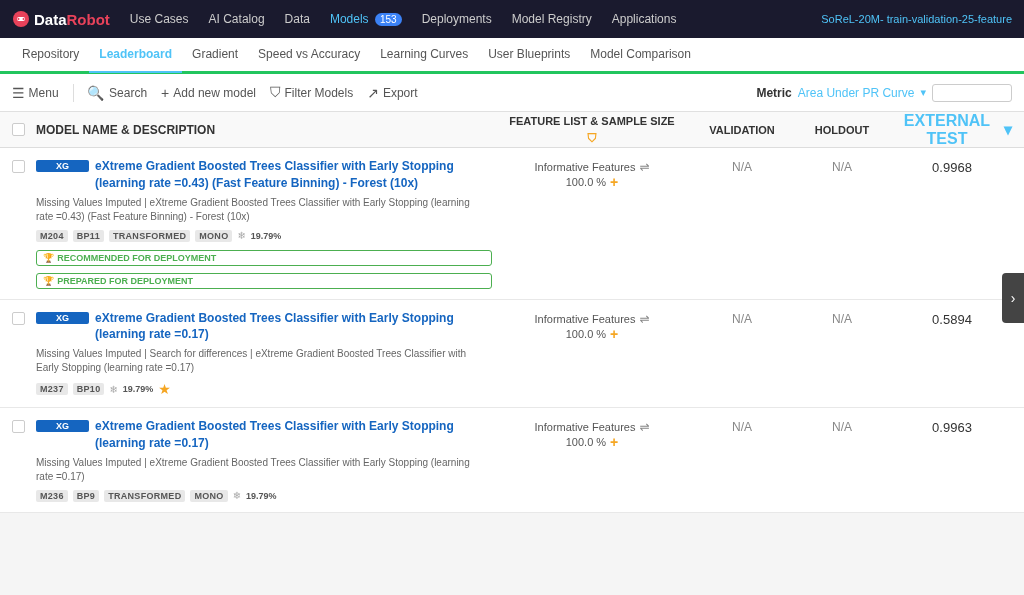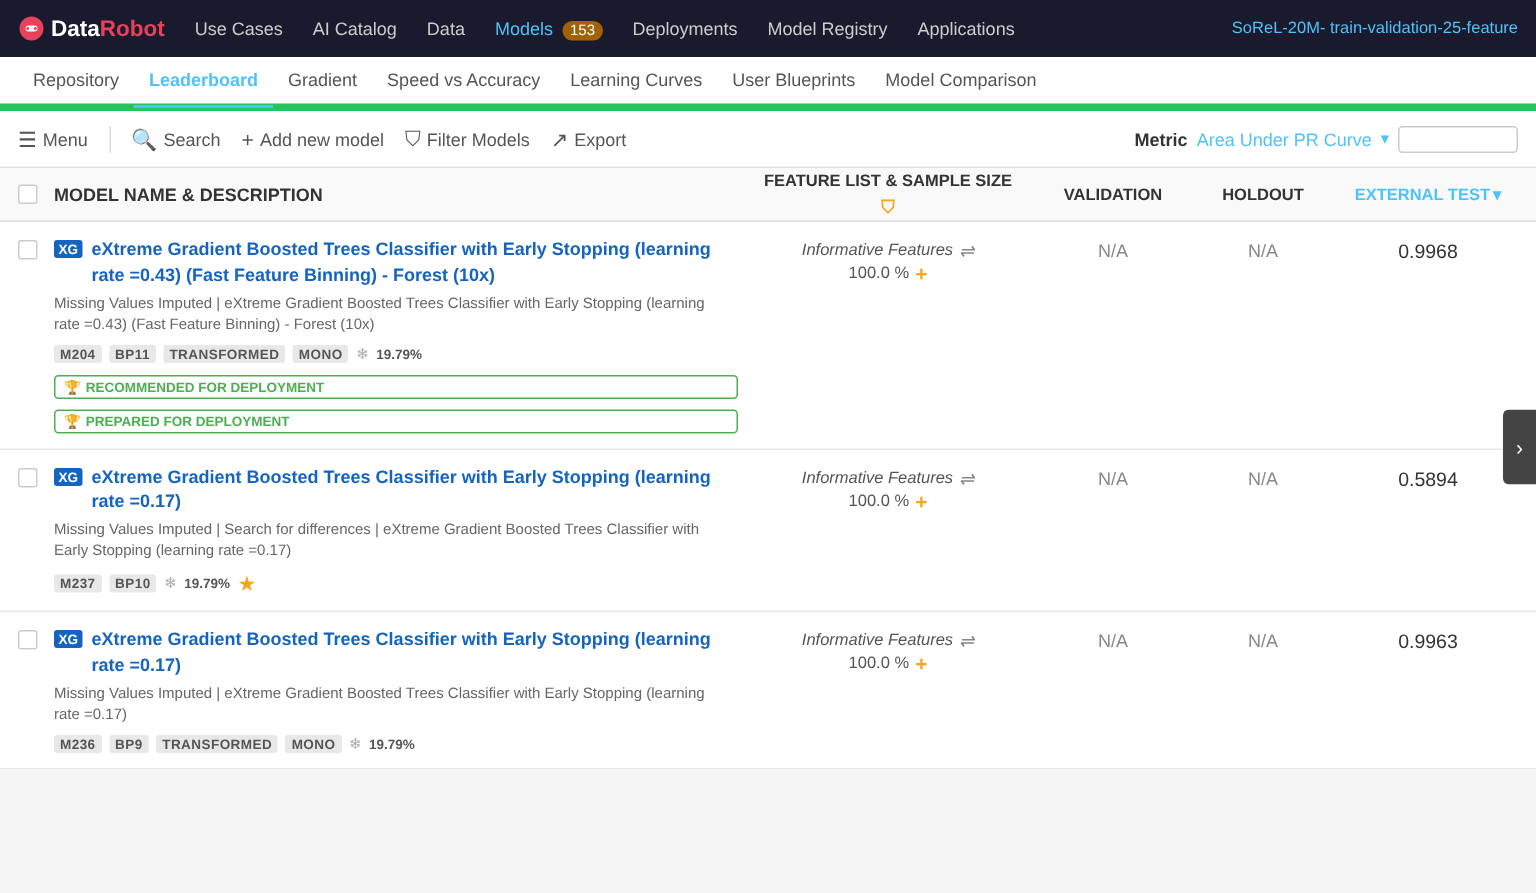--- a/index.html
+++ b/index.html
@@ -4,63 +4,63 @@
   <style>
     * { box-sizing: border-box; margin: 0; padding: 0; }
     body { font-family: -apple-system, BlinkMacSystemFont, 'Segoe UI', Arial, sans-serif; font-size: 12px; background: #f5f5f5; color: #333; width: 1024px; overflow-x: hidden; }
 
     
     .top-nav { background: #1a1a2e; display: flex; align-items: center; padding: 0 12px; height: 38px; color: #fff; }
     .logo { display: flex; align-items: center; margin-right: 18px; }
     .nav-items { display: flex; gap: 16px; flex: 1; }
     .nav-item { color: #ccc; font-size: 12px; cursor: pointer; padding: 4px 2px; }
     .nav-item.active { color: #4fc3f7; }
-    .nav-badge { background: #a16207; color: #fff; border-radius: 8px; padding: 1px 5px; font-size: 10px; margin-left: 3px; }
+    .nav-badge { background: #3b82f6; color: #fff; border-radius: 8px; padding: 1px 5px; font-size: 10px; margin-left: 3px; }
     .nav-right { color: #4fc3f7; font-size: 11px; white-space: nowrap; overflow: hidden; text-overflow: ellipsis; max-width: 220px; }
 
     
-    .sub-nav { background: #fff; border-bottom: 5px solid #22c55e; display: flex; align-items: center; padding: 0 12px; height: 36px; }
+    .sub-nav { background: #fff; border-bottom: 3px solid #22c55e; display: flex; align-items: center; padding: 0 12px; height: 36px; }
     .sub-nav-item { font-size: 12px; color: #555; padding: 0 10px; height: 36px; display: flex; align-items: center; cursor: pointer; border-bottom: 2px solid transparent; }
     .sub-nav-item.active { color: #4fc3f7; border-bottom: 2px solid #4fc3f7; font-weight: 600; }
 
     
     .toolbar { background: #fff; border-bottom: 1px solid #e0e0e0; display: flex; align-items: center; padding: 6px 12px; gap: 14px; height: 38px; }
     .toolbar-btn { display: flex; align-items: center; gap: 4px; color: #555; font-size: 12px; cursor: pointer; }
     .toolbar-icon { font-size: 14px; }
     .toolbar-sep { width: 1px; background: #ddd; height: 18px; }
     .metric-section { margin-left: auto; display: flex; align-items: center; gap: 6px; }
     .metric-label { font-size: 12px; color: #333; font-weight: 600; }
     .metric-value { font-size: 12px; color: #4fc3f7; cursor: pointer; }
     .metric-input { border: 1px solid #ccc; border-radius: 3px; padding: 2px 6px; font-size: 11px; width: 80px; }
 
     
     .table-header { background: #f9f9f9; border-bottom: 1px solid #ddd; display: flex; align-items: center; padding: 6px 12px; height: 36px; }
     .th-checkbox { width: 24px; }
     .th-model-name { flex: 1; font-size: 12px; font-weight: 700; color: #333; text-transform: uppercase; }
     .th-feature-list { width: 200px; text-align: center; font-size: 11px; font-weight: 700; color: #333; text-transform: uppercase; display: flex; align-items: center; justify-content: center; gap: 4px; flex-direction: column; }
     .th-validation { width: 100px; text-align: center; font-size: 11px; font-weight: 700; color: #333; text-transform: uppercase; }
     .th-holdout { width: 100px; text-align: center; font-size: 11px; font-weight: 700; color: #333; text-transform: uppercase; }
-    .th-external { width: 120px; text-align: center; font-size: 11px; font-weight: 700; color: #4fc3f7; text-transform: uppercase; display: flex; align-items: center; justify-content: center; gap: 2px; }
+    .th-external { width: 120px; text-align: center; font-size: 16px; font-weight: 700; color: #4fc3f7; text-transform: uppercase; display: flex; align-items: center; justify-content: center; gap: 2px; }
 
     
     .model-row { background: #fff; border-bottom: 1px solid #e8e8e8; display: flex; align-items: flex-start; padding: 10px 12px; min-height: 80px; }
     .row-checkbox { width: 24px; padding-top: 2px; }
     .row-main { flex: 1; }
     .model-title-row { display: flex; align-items: flex-start; gap: 6px; }
-    .xg-badge { background: #1565c0; color: #fff; font-size: 9px; font-weight: 700; padding: 1px 3px; border-radius: 2px; flex-shrink: 0; margin-top: 2px; }
+    .xg-badge { background: #1565c0; color: #fff; font-size: 9px; font-weight: 700; padding: 1px 20px; border-radius: 2px; flex-shrink: 0; margin-top: 2px; }
     .model-title { color: #1565c0; font-size: 12px; font-weight: 600; cursor: pointer; line-height: 1.4; }
     .model-desc { font-size: 10px; color: #666; margin-top: 4px; margin-left: 0; line-height: 1.4; max-width: 450px; }
     .model-tags { display: flex; gap: 5px; margin-top: 6px; flex-wrap: wrap; align-items: center; }
     .tag { font-size: 9px; font-weight: 700; color: #555; background: #e8e8e8; padding: 1px 4px; border-radius: 2px; letter-spacing: 0.3px; }
     .tag-pct { font-size: 9px; font-weight: 700; color: #555; }
     .snowflake-icon { color: #aaa; font-size: 10px; }
     .deploy-badge { border: 1.5px solid #4caf50; color: #4caf50; font-size: 9px; font-weight: 700; padding: 2px 6px; border-radius: 3px; display: flex; align-items: center; gap: 3px; margin-top: 4px; }
     .star-icon { color: #f5a623; font-size: 14px; }
     .row-feature { width: 200px; text-align: center; padding-top: 2px; }
-    .feature-label { font-size: 11px; color: #555; display: flex; align-items: center; justify-content: center; gap: 4px; font-style: italic; }
+    .feature-label { font-size: 11px; color: #555; display: flex; align-items: center; justify-content: center; gap: 4px; }
     .feature-pct { font-size: 11px; color: #555; display: flex; align-items: center; justify-content: center; gap: 4px; }
     .plus-icon { color: #f5a623; font-size: 14px; font-weight: bold; cursor: pointer; }
     .tune-icon { color: #888; font-size: 12px; }
     .row-validation { width: 100px; text-align: center; font-size: 12px; color: #888; padding-top: 2px; }
     .row-holdout { width: 100px; text-align: center; font-size: 12px; color: #888; padding-top: 2px; }
     .row-external { width: 120px; text-align: center; font-size: 13px; color: #333; font-weight: 500; padding-top: 2px; }
 
     
     .right-arrow { position: fixed; right: 0; top: 50%; transform: translateY(-50%); background: #444; color: #fff; width: 22px; height: 50px; display: flex; align-items: center; justify-content: center; border-radius: 4px 0 0 4px; cursor: pointer; font-size: 14px; z-index: 10; }
 

